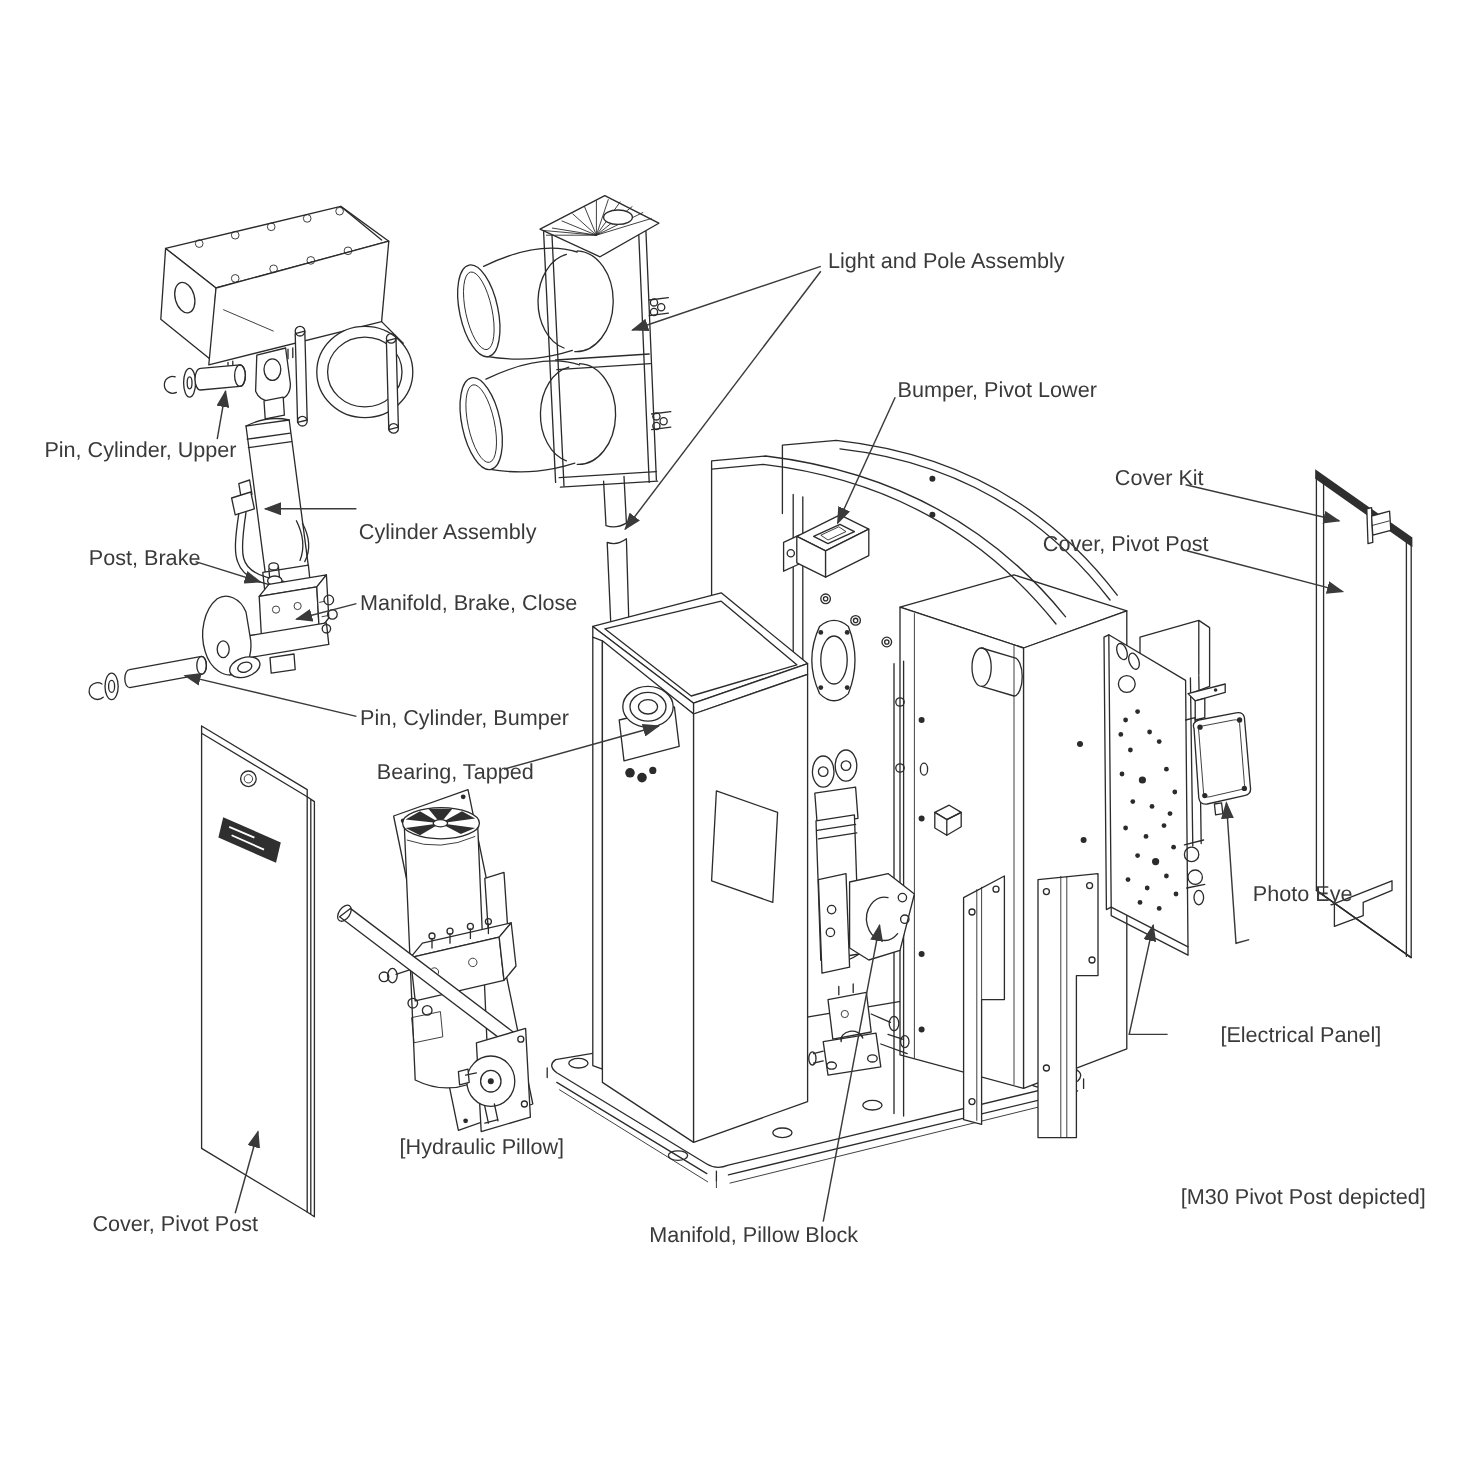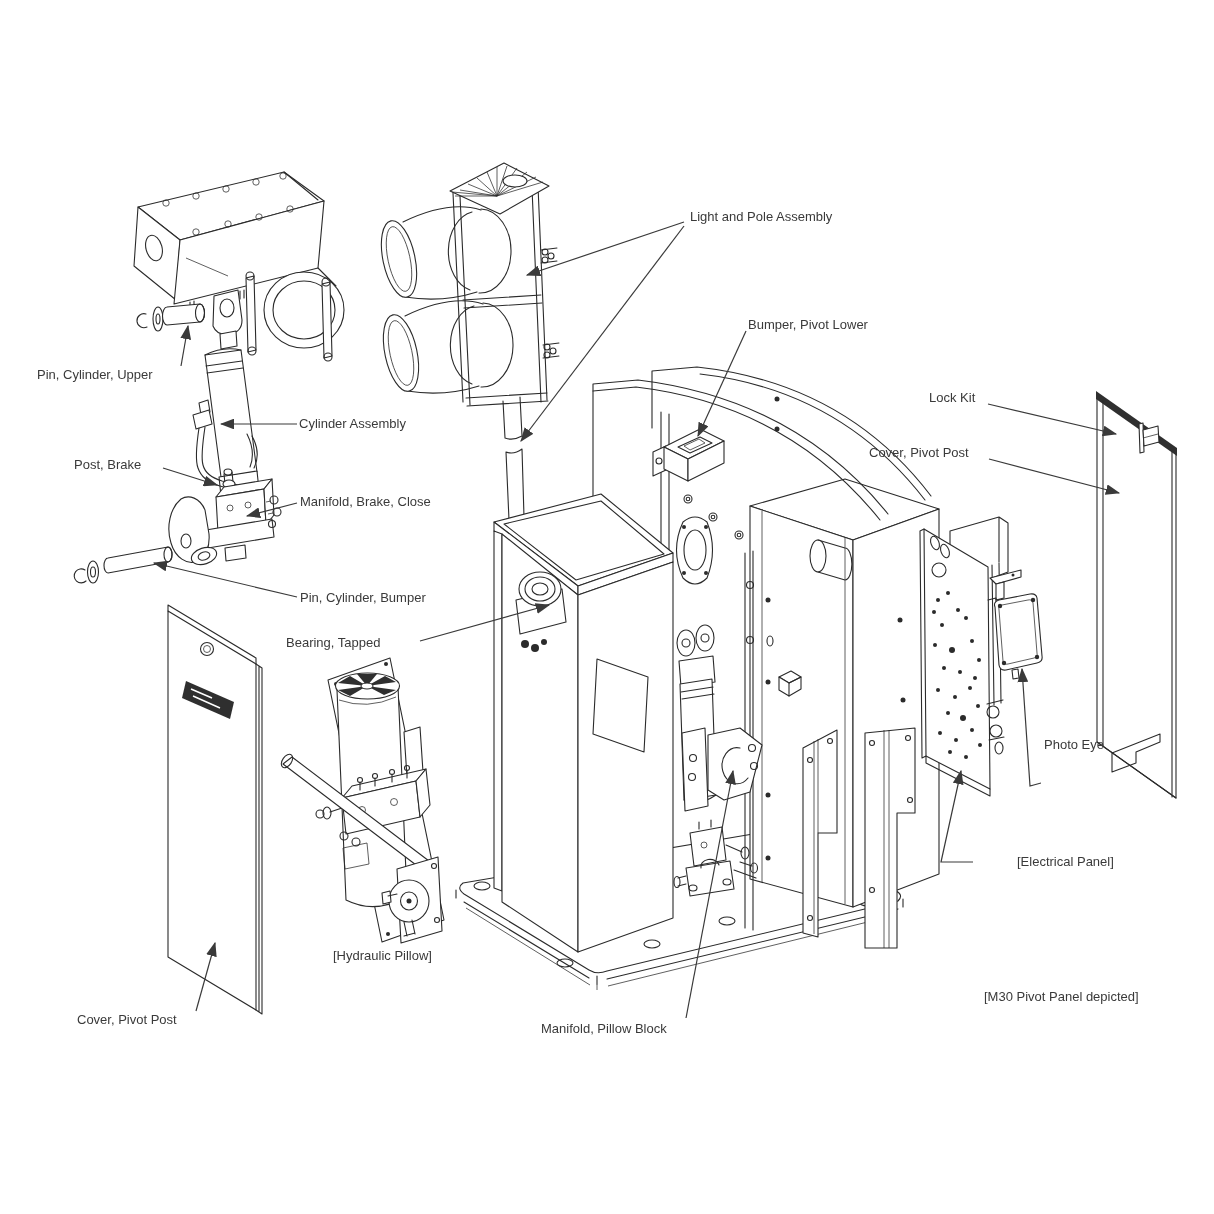--- a/index.html
+++ b/index.html
@@ -5,21 +5,21 @@
   html,body{margin:0;padding:0;background:#ffffff;}
   #stage{position:relative;width:1214px;height:1214px;background:#fff;overflow:hidden;
          font-family:"Liberation Sans", sans-serif;}
   #art{position:absolute;left:0;top:0;}
   svg .s{stroke:#2b2b2b;stroke-width:1.1;fill:none;stroke-linecap:round;stroke-linejoin:round;}
   svg .w{stroke:#2b2b2b;stroke-width:1.1;fill:#ffffff;stroke-linejoin:round;}
   svg .thin{stroke:#2b2b2b;stroke-width:0.75;fill:none;}
   svg .dot{fill:#2b2b2b;stroke:none;}
   svg .dk{fill:#2f2f2f;stroke:none;}
   svg .ld{stroke:#3a3a3a;stroke-width:1.2;fill:none;}
-  .lbl{position:absolute;font-size:13px;line-height:18px;color:#3a3a3a;white-space:nowrap;text-align:center;}
+  .lbl{position:absolute;font-size:18px;line-height:18px;color:#3a3a3a;white-space:nowrap;text-align:center;}
 </style>
 </head>
 <body>
 
 <div id="stage">
 
 <svg id="art" width="1214" height="1214" viewBox="0 0 1214 1214">
   <defs>
     <marker id="arr" viewBox="0 0 12 9" refX="11" refY="4.5" markerWidth="12" markerHeight="9" orient="auto">
       <path d="M0,0 L12,4.5 L0,9 Z" fill="#3a3a3a"></path>
@@ -450,28 +450,28 @@
     <path class="ld" marker-end="url(#arr)" d="M988,404 L1116,434"></path>
     <path class="ld" marker-end="url(#arr)" d="M989,459 L1119,493"></path>
     <path class="ld" marker-end="url(#arr)" d="M1041,783 L1030,786 L1022,669"></path>
     <path class="ld" marker-end="url(#arr)" d="M973,862 L941,862 L961,771"></path>
     <path class="ld" marker-end="url(#arr)" d="M196,1011 L215,943"></path>
     <path class="ld" marker-end="url(#arr)" d="M686,1018 L733,771"></path>
   </g>
 </svg>
 
   <div class="lbl" style="left:37px;top:366px">Pin, Cylinder, Upper</div>
-  <div class="lbl" style="left:299px;top:415px">Cylinder Assembly</div>
+  <div class="lbl" style="left:299px;top:434px">Cylinder Assembly</div>
   <div class="lbl" style="left:74px;top:456px">Post, Brake</div>
   <div class="lbl" style="left:300px;top:493px">Manifold, Brake, Close</div>
   <div class="lbl" style="left:300px;top:589px">Pin, Cylinder, Bumper</div>
-  <div class="lbl" style="left:286px;top:634px">Bearing, Tapped</div>
+  <div class="lbl" style="left:314px;top:634px">Bearing, Tapped</div>
   <div class="lbl" style="left:690px;top:208px">Light and Pole Assembly</div>
   <div class="lbl" style="left:748px;top:316px">Bumper, Pivot Lower</div>
-  <div class="lbl" style="left:929px;top:389px">Lock Kit</div>
+  <div class="lbl" style="left:929px;top:389px">Cover Kit</div>
   <div class="lbl" style="left:869px;top:444px">Cover, Pivot Post</div>
   <div class="lbl" style="left:1044px;top:736px">Photo Eye</div>
   <div class="lbl" style="left:1017px;top:853px">[Electrical Panel]</div>
   <div class="lbl" style="left:333px;top:947px">[Hydraulic Pillow]</div>
   <div class="lbl" style="left:77px;top:1011px">Cover, Pivot Post</div>
   <div class="lbl" style="left:541px;top:1020px">Manifold, Pillow Block</div>
-  <div class="lbl" style="left:984px;top:988px">[M30 Pivot Panel depicted]</div>
+  <div class="lbl" style="left:984px;top:988px">[M30 Pivot Post depicted]</div>
 </div>
 
 </body></html>

